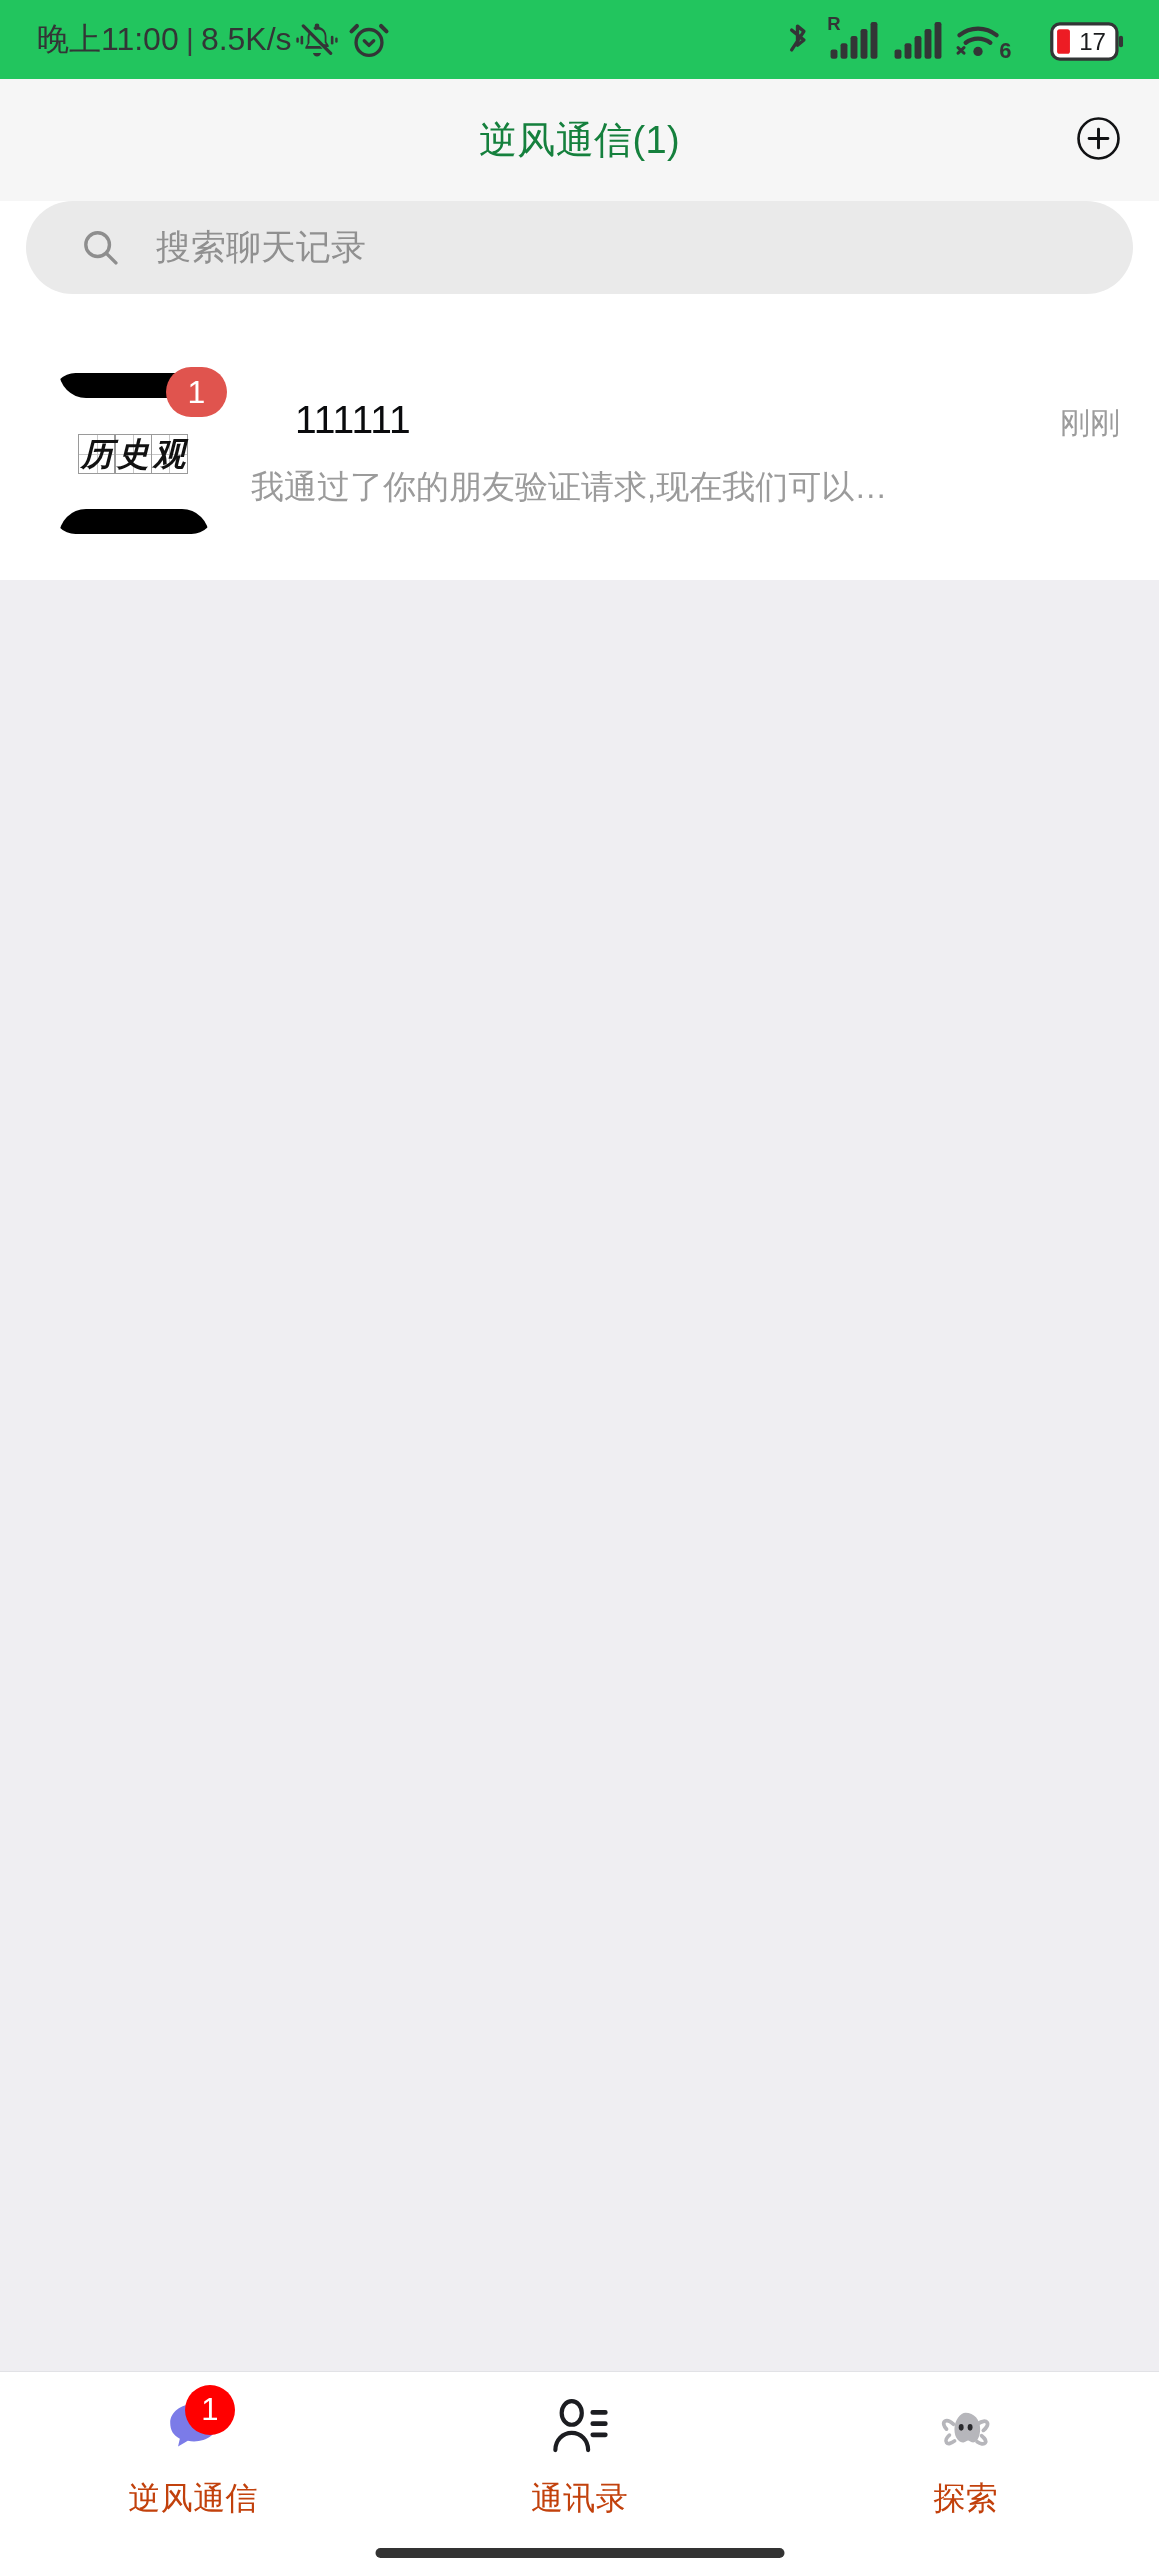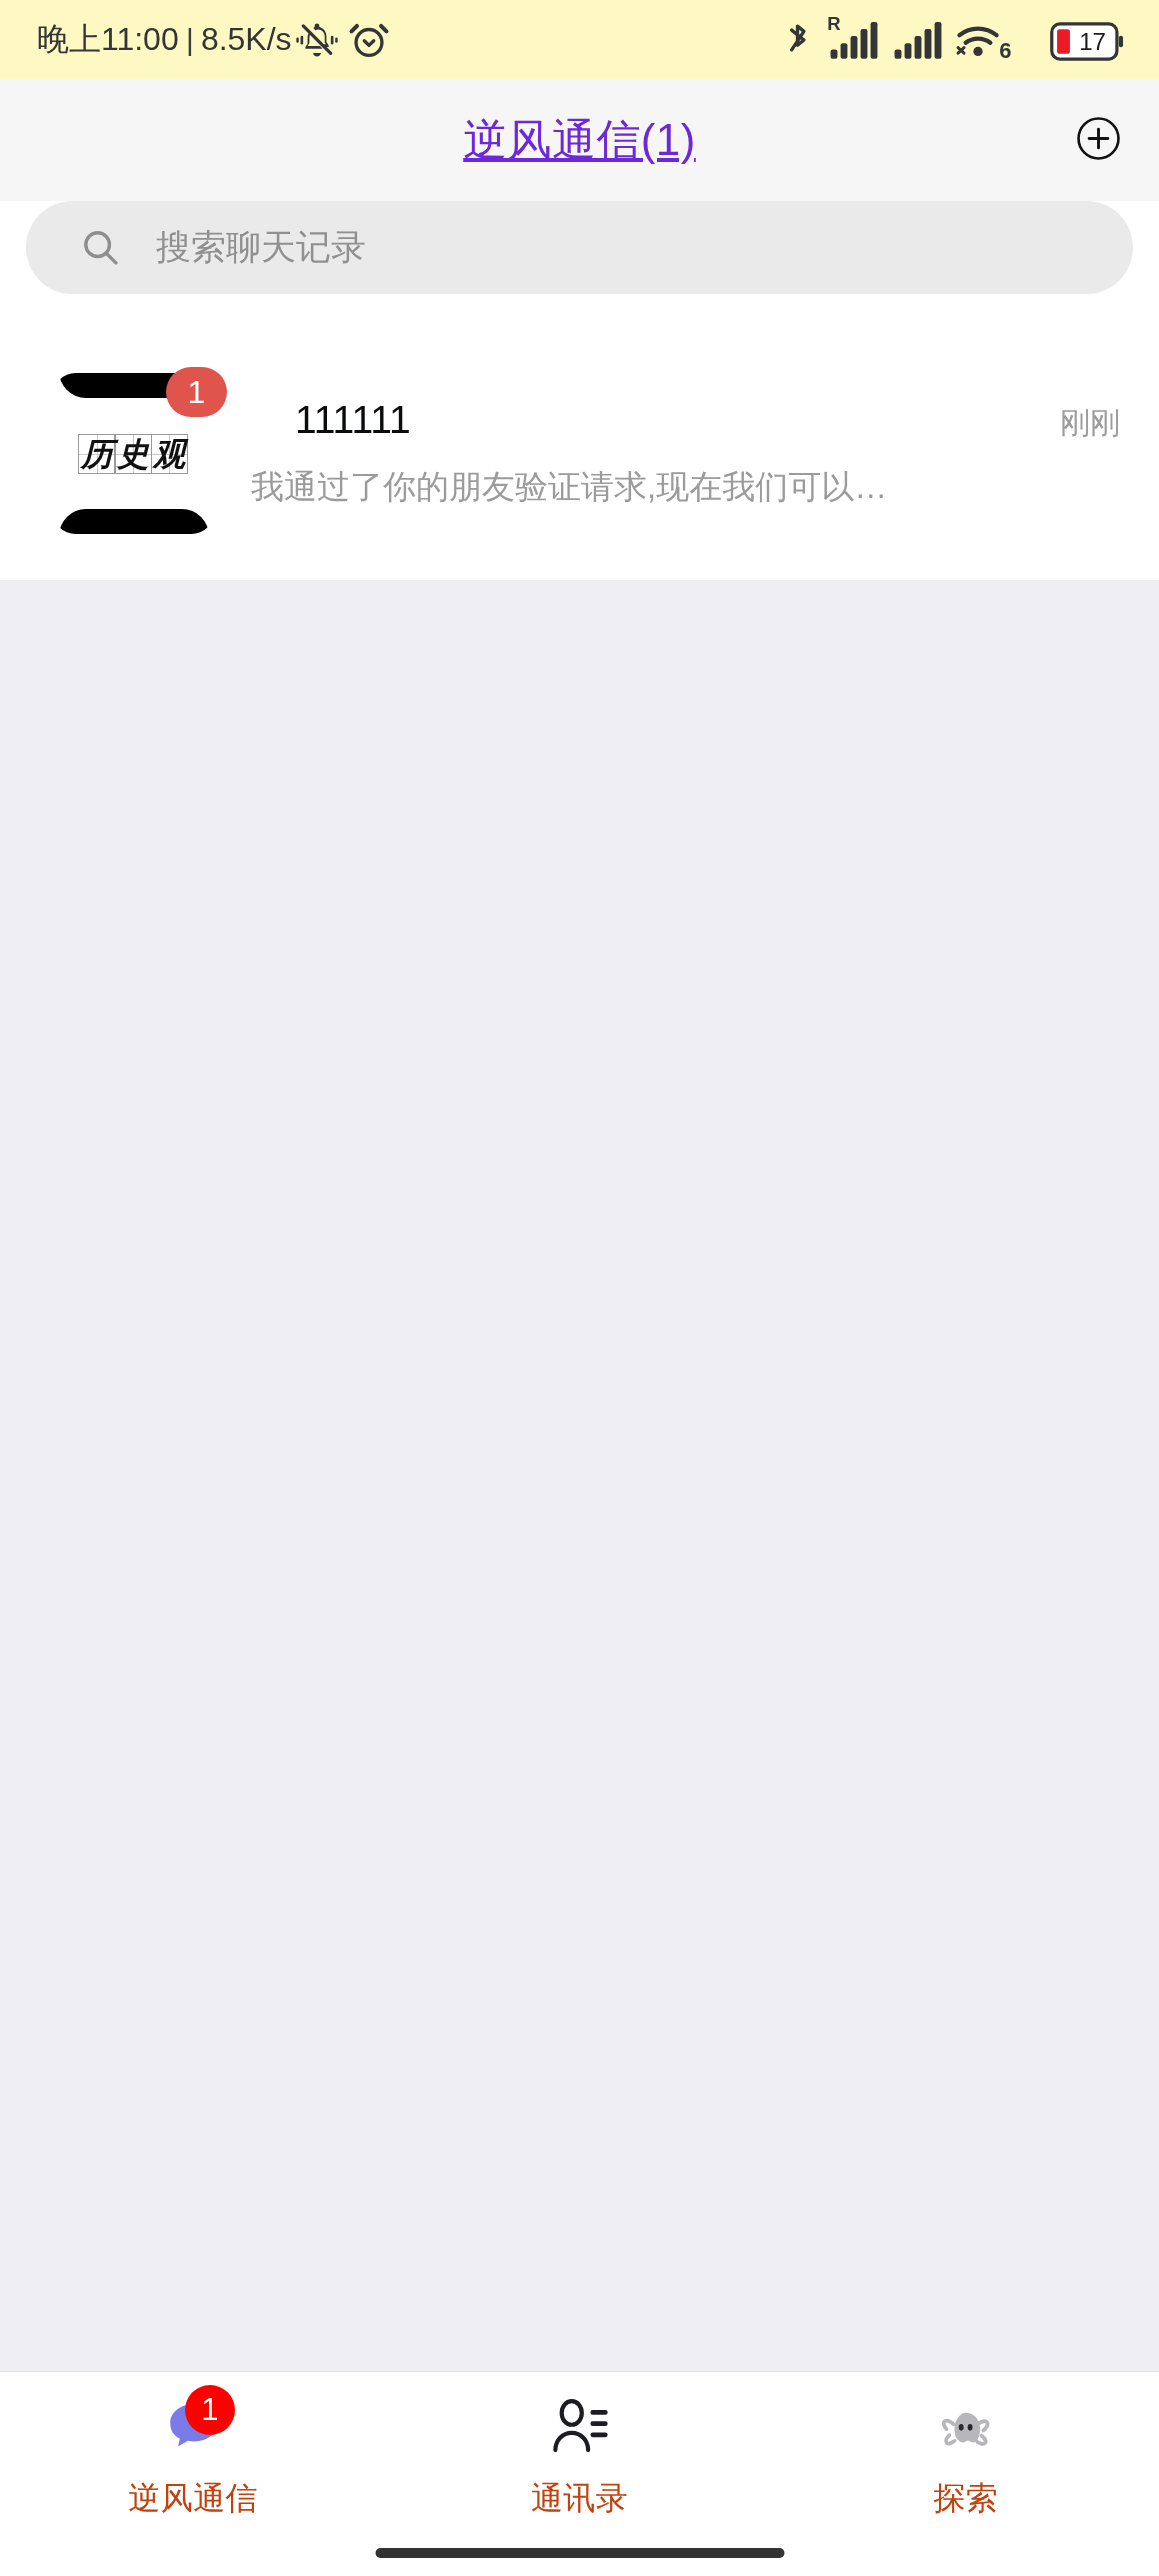--- a/index.html
+++ b/index.html
@@ -11,21 +11,21 @@
   }
   #screen {
     position:relative;
     width:1159px; height:2576px;
     background:#EFEEF2;
   }
 
   
   #status-bar {
     position:absolute; left:0; top:0; width:1159px; height:79px;
-    background:#fef9c3;
+    background:#22c55e;
     display:flex; align-items:center;
     padding:0 35px 0 37px;
   }
   .sb-left { display:flex; align-items:center; gap:0; }
   .sb-time {
     font-size:32px; color:#333536; letter-spacing:0px; white-space:nowrap;
     font-family:"Liberation Sans", sans-serif;
   }
   .sb-sep { font-size:30px; color:#3a3c3d; margin:0 7.2px; }
   .sb-rate { font-size:32px; color:#333536; white-space:nowrap; }
@@ -37,23 +37,22 @@
   }
   .bat-wrap { display:flex; align-items:center;padding-left:28px; }
 
   
   #header {
     position:absolute; left:0; top:79px; width:1159px; height:122px;
     background:#F6F6F6;
     display:flex; align-items:center; justify-content:center;
   }
   #header-title {
-    font-size:44px; color:#6d28d9; font-weight:400;
+    font-size:38px; color:#15803d; font-weight:400;
     letter-spacing:0.4px;
-    text-decoration:underline;
   }
   #add-button {
     position:absolute; right:37px; top:50%; transform:translateY(-50%);
     width:48px; height:48px; display:flex; align-items:center; justify-content:center;
     cursor:pointer;
   }
 
   
   #search-area {
     position:absolute; left:0; top:201px; width:1159px; height:126px;

